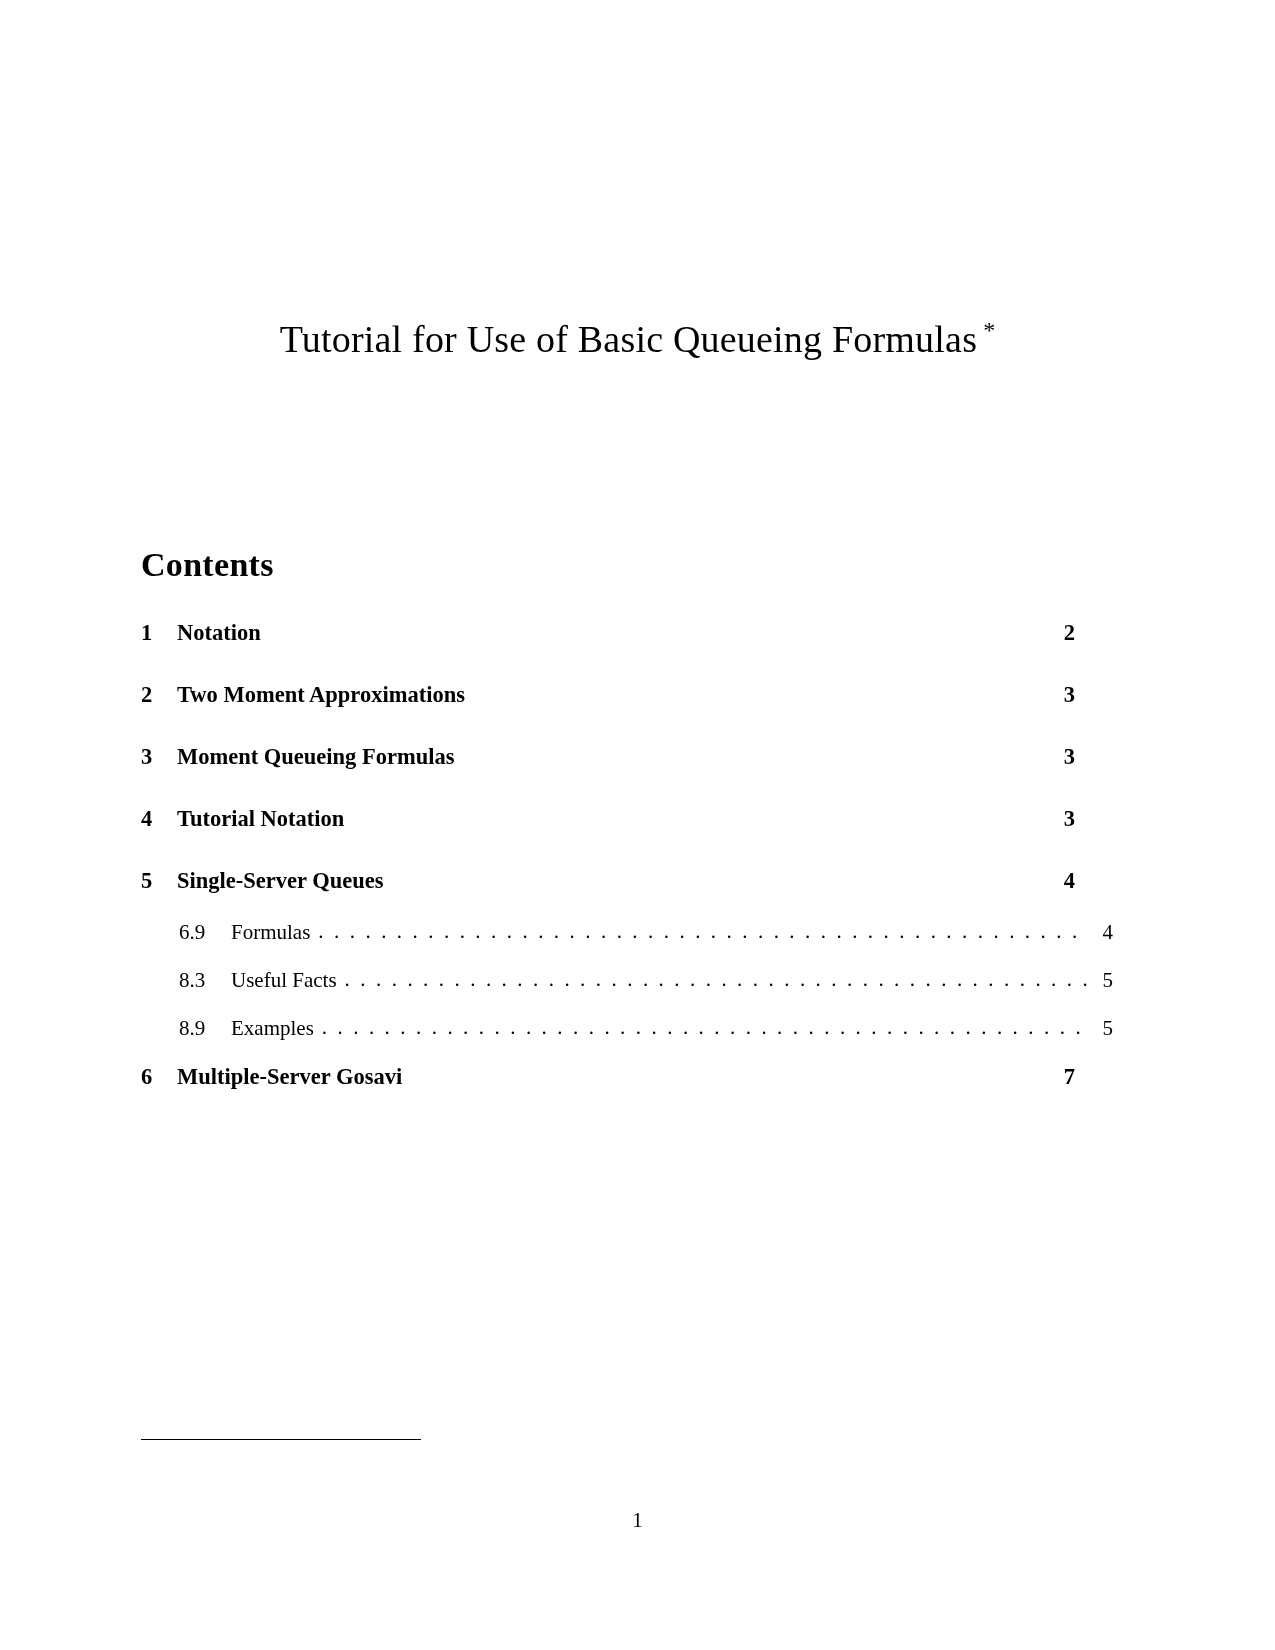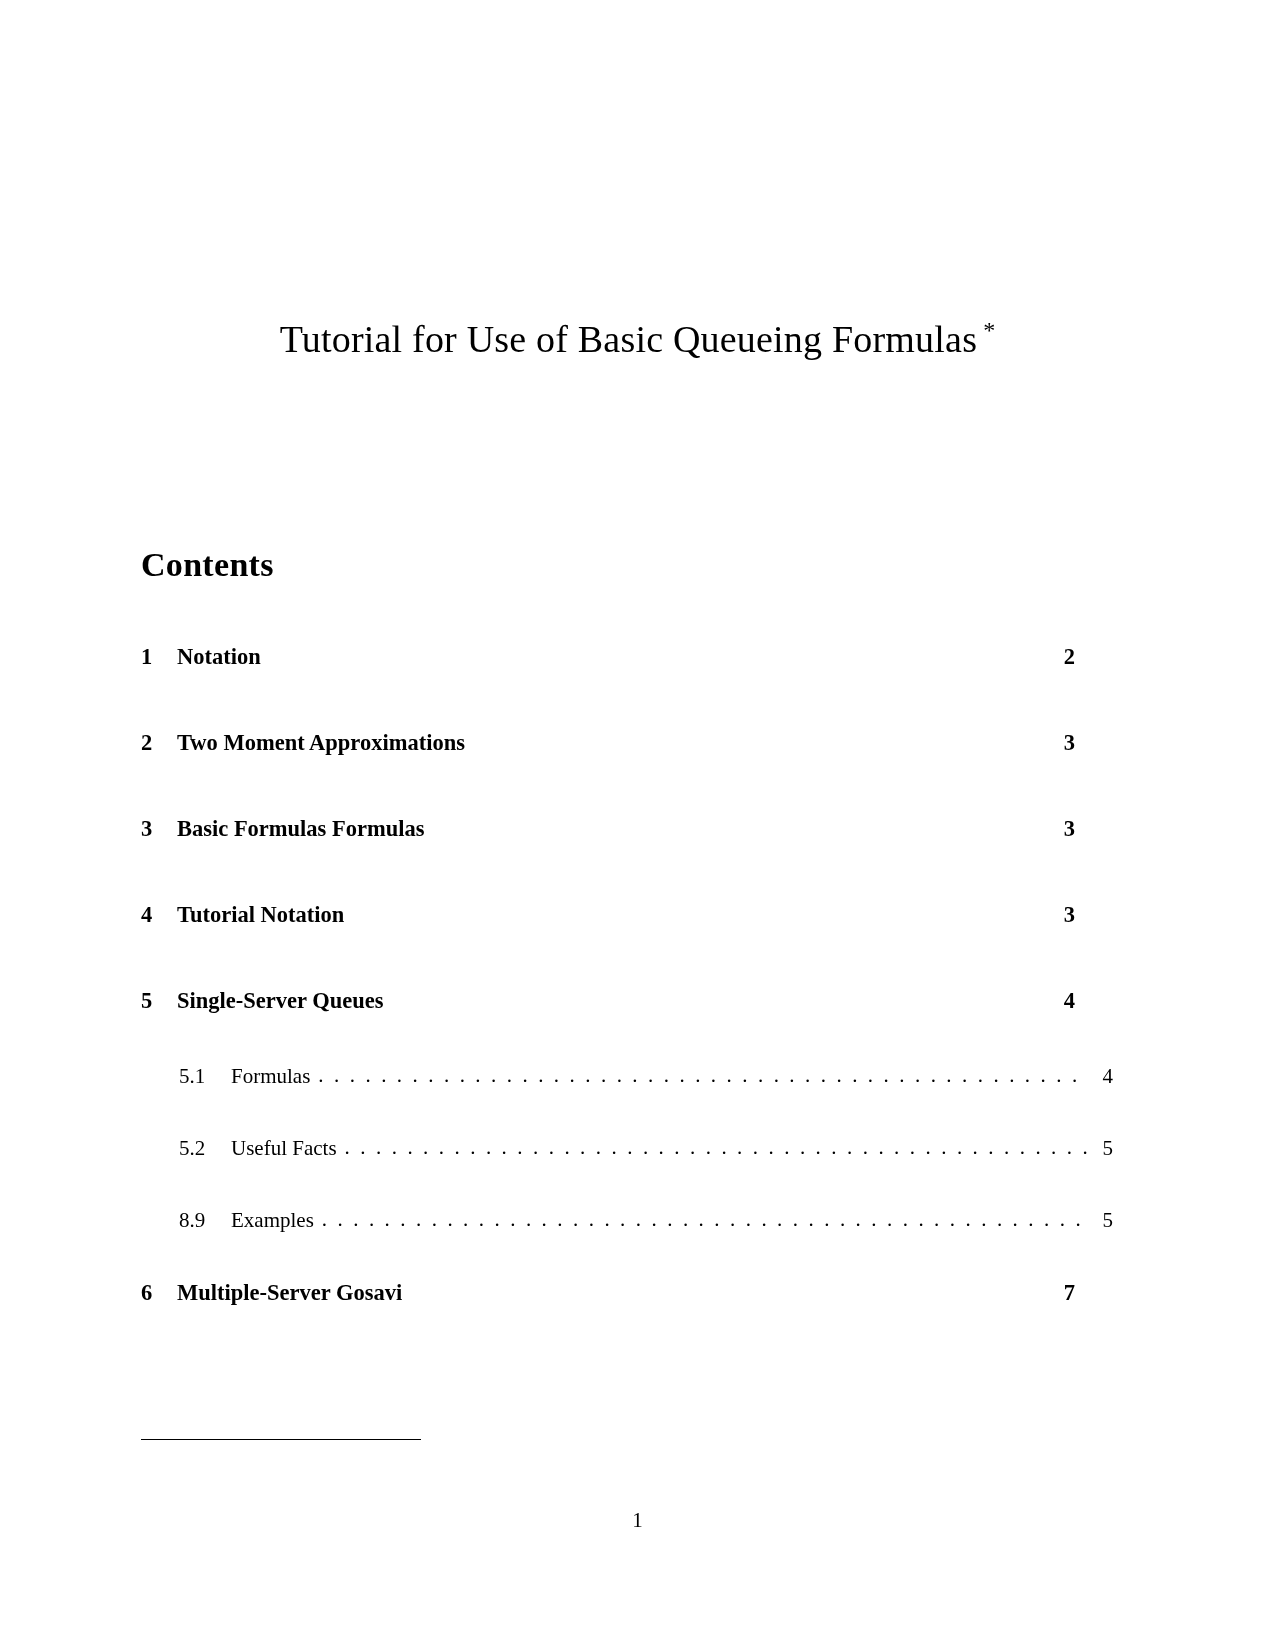--- a/index.html
+++ b/index.html
@@ -82,21 +82,20 @@
   .toc-num {
     flex: 0 0 auto;
     min-width: 36px;
   }
   .level-2 .toc-num {
     min-width: 52px;
   }
   .toc-label {
     flex: 0 0 auto;
     white-space: nowrap;
-    margin-top: 24px;
   }
   .toc-leader {
     flex: 1 1 auto;
     overflow: hidden;
     white-space: nowrap;
     margin: 0 6px 0 8px;
     color: #000;
     letter-spacing: 2.6px;
     font-size: 21px;
     line-height: 1;
@@ -167,48 +166,48 @@
 
     <div class="toc-entry level-1">
       <span class="toc-num">2</span>
       <span class="toc-label">Two Moment Approximations</span>
       <span class="toc-leader"></span>
       <span class="toc-page">3</span>
     </div>
 
     <div class="toc-entry level-1">
       <span class="toc-num">3</span>
-      <span class="toc-label">Basic Formulas Formulas</span>
+      <span class="toc-label">Moment Queueing Formulas</span>
       <span class="toc-leader"></span>
       <span class="toc-page">3</span>
     </div>
 
     <div class="toc-entry level-1">
       <span class="toc-num">4</span>
       <span class="toc-label">Tutorial Notation</span>
       <span class="toc-leader"></span>
       <span class="toc-page">3</span>
     </div>
 
     <div class="toc-entry level-1 tight">
       <span class="toc-num">5</span>
       <span class="toc-label">Single-Server Queues</span>
       <span class="toc-leader"></span>
       <span class="toc-page">4</span>
     </div>
 
     <div class="toc-entry level-2">
-      <span class="toc-num">5.1</span>
+      <span class="toc-num">6.9</span>
       <span class="toc-label">Formulas</span>
       <span class="toc-leader">. . . . . . . . . . . . . . . . . . . . . . . . . . . . . . . . . . . . . . . . . . . . . . . . . . . . . . . . . . . . . . . . . . . . . . . . . . . . . . . . . . . . . .</span>
       <span class="toc-page">4</span>
     </div>
 
     <div class="toc-entry level-2">
-      <span class="toc-num">5.2</span>
+      <span class="toc-num">8.3</span>
       <span class="toc-label">Useful Facts</span>
       <span class="toc-leader">. . . . . . . . . . . . . . . . . . . . . . . . . . . . . . . . . . . . . . . . . . . . . . . . . . . . . . . . . . . . . . . . . . . . . . . . . . . . . . . . . . . . . .</span>
       <span class="toc-page">5</span>
     </div>
 
     <div class="toc-entry level-2">
       <span class="toc-num">8.9</span>
       <span class="toc-label">Examples</span>
       <span class="toc-leader">. . . . . . . . . . . . . . . . . . . . . . . . . . . . . . . . . . . . . . . . . . . . . . . . . . . . . . . . . . . . . . . . . . . . . . . . . . . . . . . . . . . . . .</span>
       <span class="toc-page">5</span>

